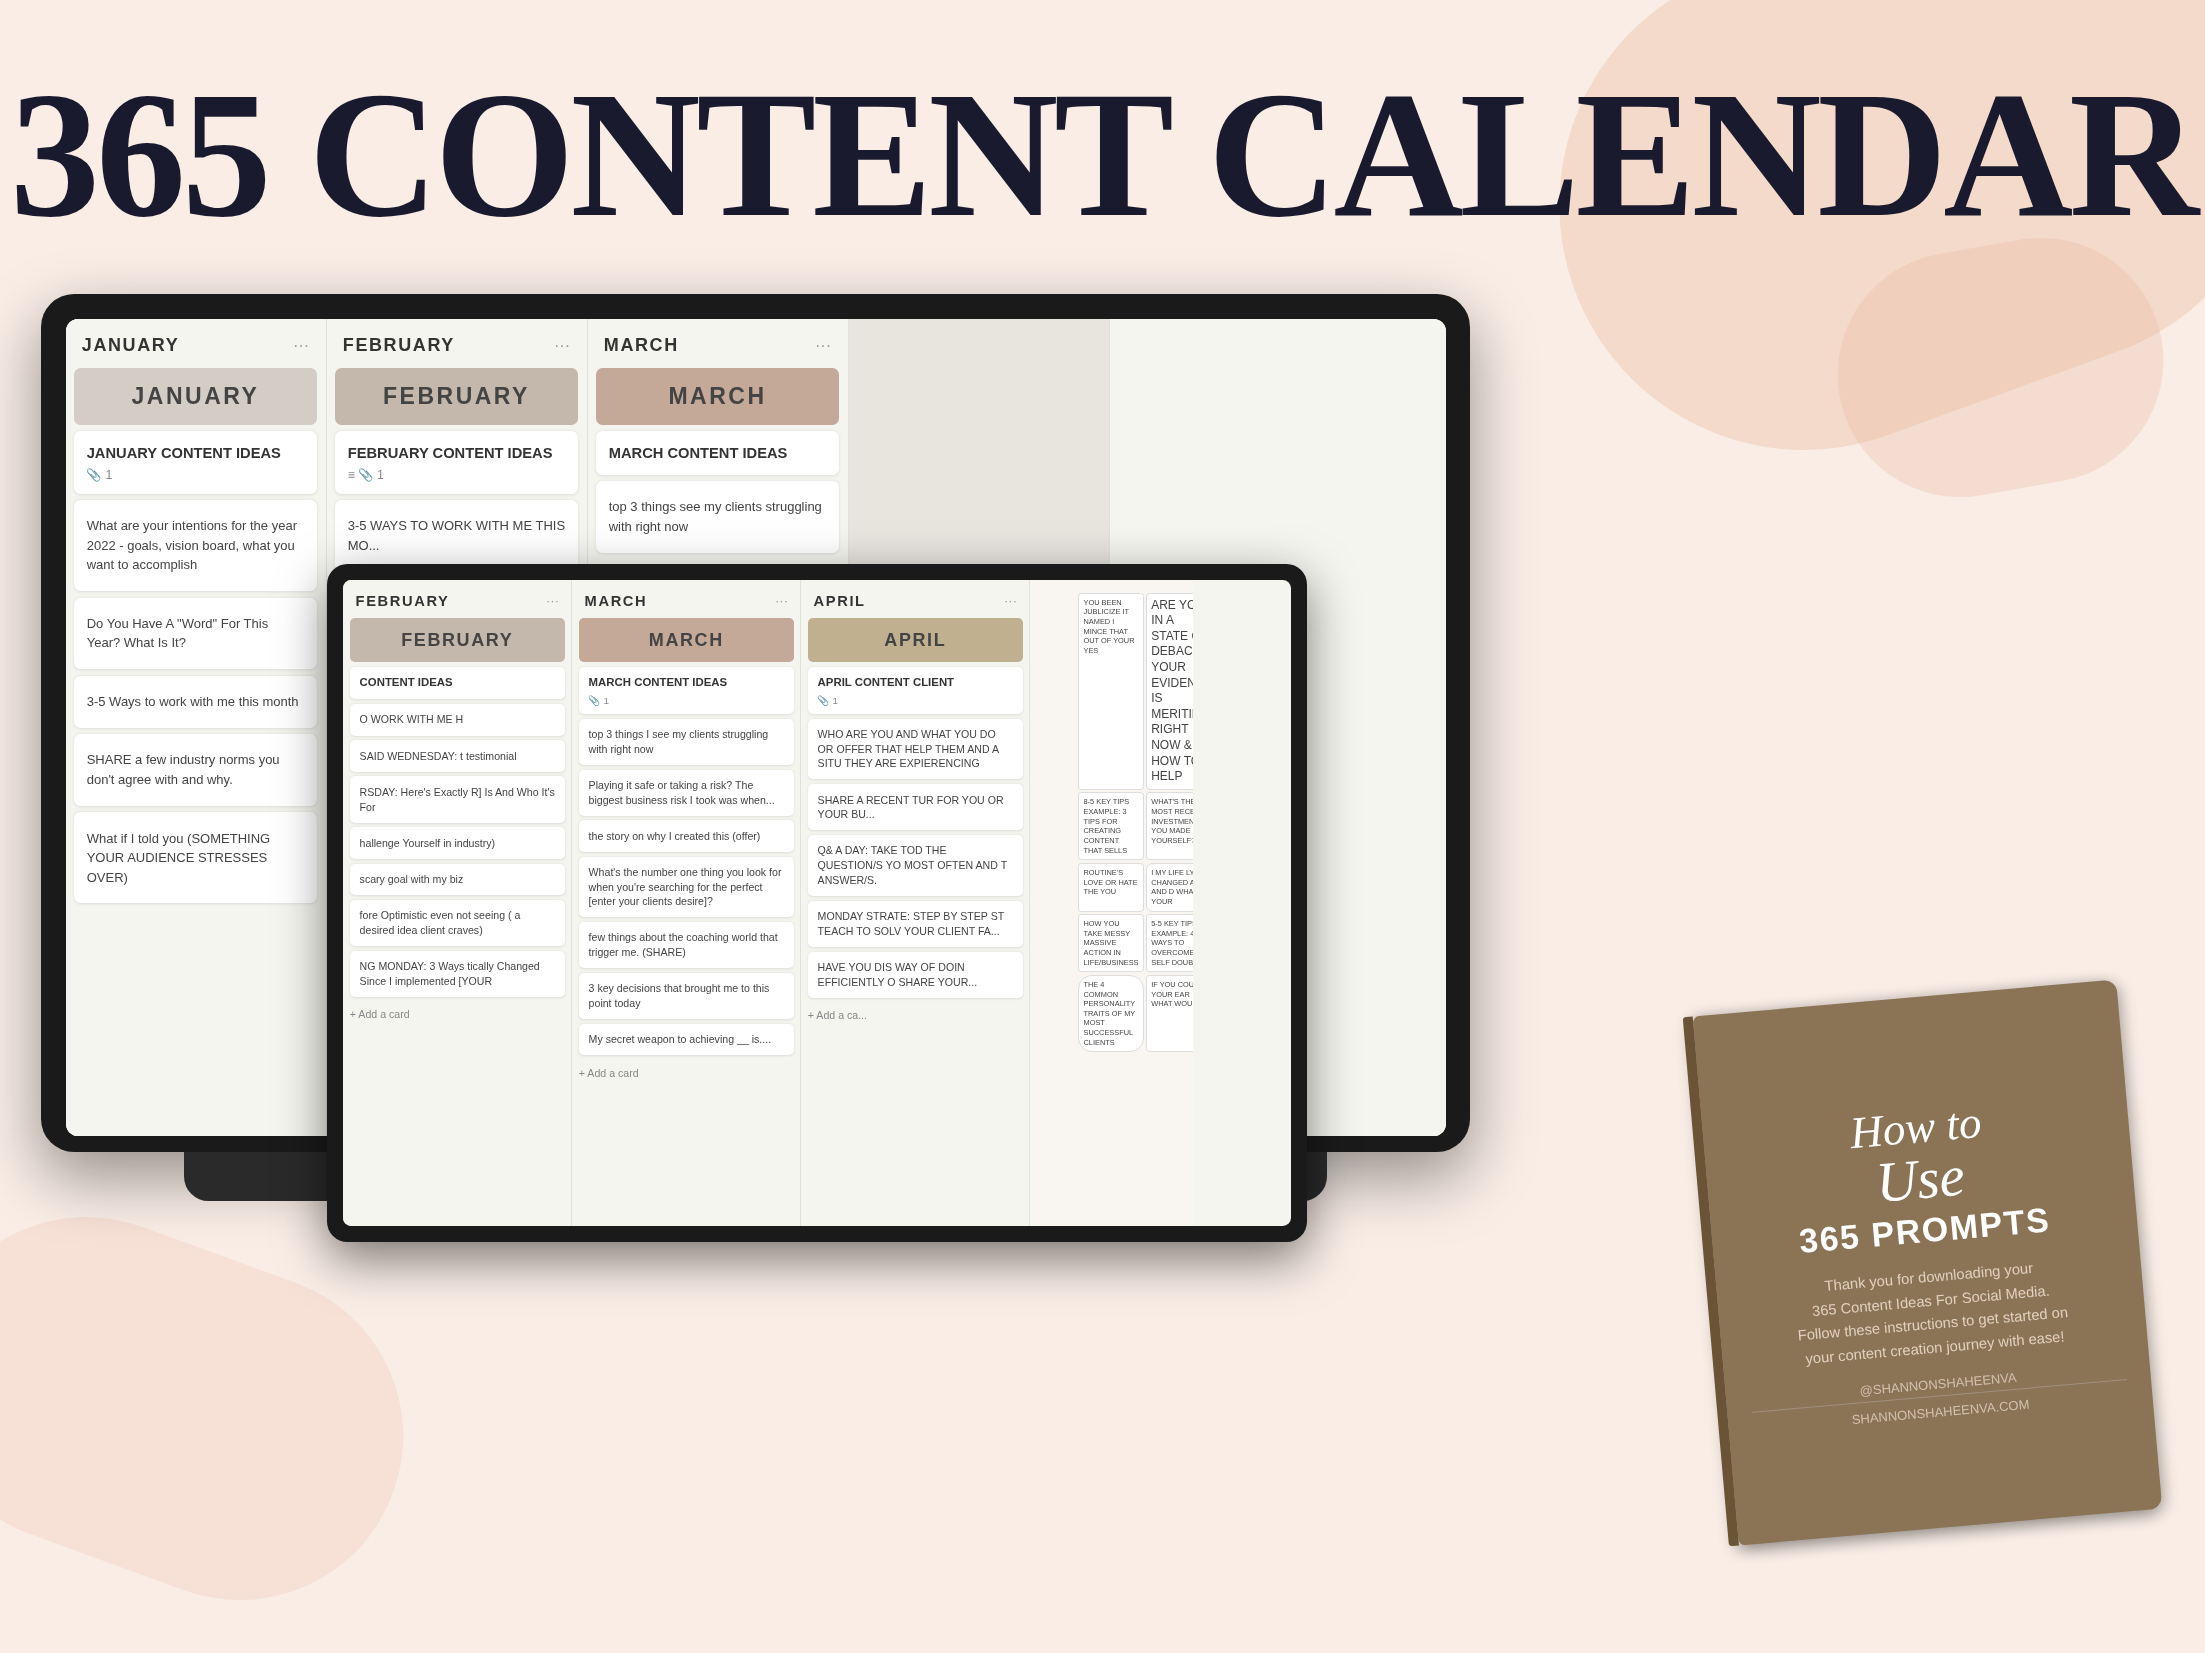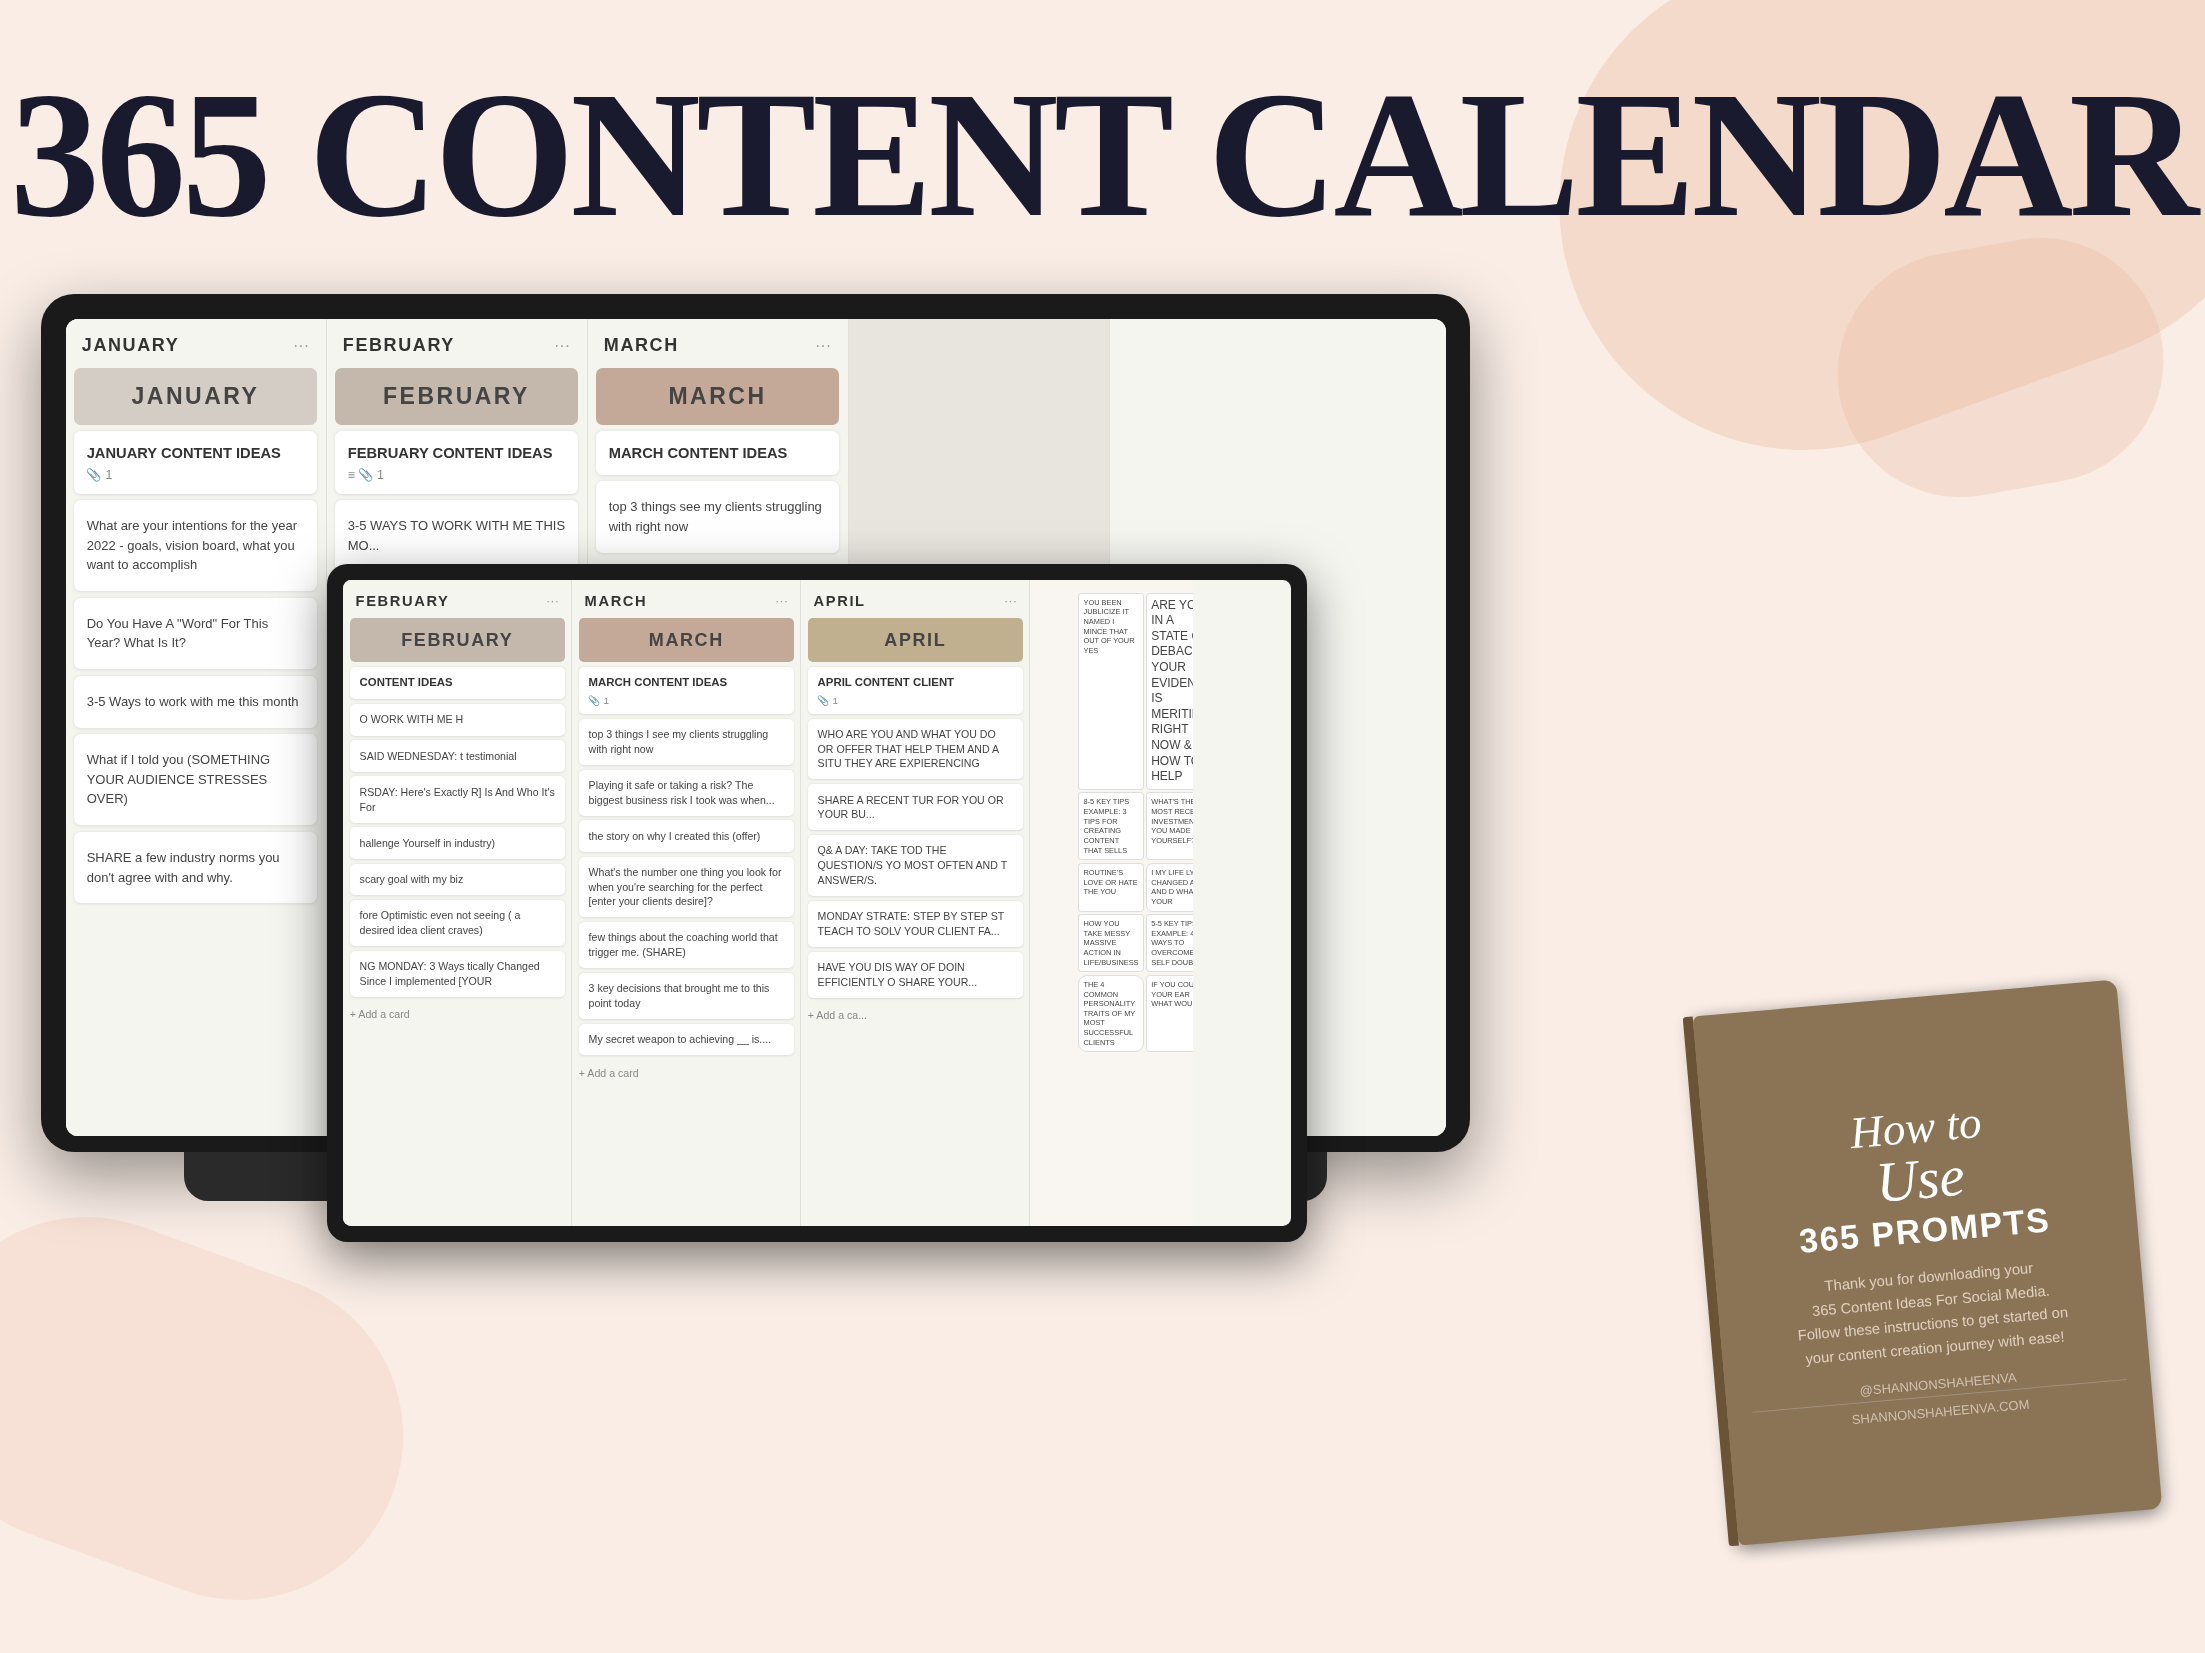--- a/index.html
+++ b/index.html
@@ -400,24 +400,24 @@
             <div class="trello-card">
               <div class="trello-card-body">What are your intentions for the year 2022 - goals, vision board, what you want to accomplish</div>
             </div>
             <div class="trello-card">
               <div class="trello-card-body">Do You Have A "Word" For This Year? What Is It?</div>
             </div>
             <div class="trello-card">
               <div class="trello-card-body">3-5 Ways to work with me this month</div>
             </div>
             <div class="trello-card">
+              <div class="trello-card-body">SHARE a few industry norms you don't agree with and why.</div>
+            </div>
+            <div class="trello-card">
               <div class="trello-card-body">What if I told you (SOMETHING YOUR AUDIENCE STRESSES OVER)</div>
-            </div>
-            <div class="trello-card">
-              <div class="trello-card-body">SHARE a few industry norms you don't agree with and why.</div>
             </div>
           </div>
 
           <div class="trello-column">
             <div class="trello-col-header">
               <span class="trello-col-title">FEBRUARY</span>
               <span class="trello-col-menu">···</span>
             </div>
             <div class="trello-month-header february">
               <div class="trello-month-title">FEBRUARY</div>
@@ -577,21 +577,21 @@
           <div style="width:163px;min-width:163px;background:#f9f5f0;overflow:hidden;padding:4.1px;">
             <div style="display:grid;grid-template-columns:1fr 1fr;gap:2.5px;margin-top:8.2px;padding-left:44px;">
               <div style="background:#fff;border:0.8px solid #ddd;border-radius:3.3px;padding:4.1px;font-size:7.4px;color:#444;line-height:1.3;">YOU BEEN JUBLICIZE IT NAMED I MINCE THAT OUT OF YOUR YES</div>
               <div style="background:#fff;border:0.8px solid #ddd;border-radius:4px;padding:4.1px;font-size:12px;color:#444;line-height:1.3;">ARE YOU IN A STATE OF DEBACLE YOUR EVIDENCE IS MERITING RIGHT NOW &amp; HOW TO HELP</div>
               <div style="background:#fff;border:0.8px solid #ddd;border-radius:3.3px;padding:4.1px;font-size:7.4px;color:#444;line-height:1.3;">8-5 KEY TIPS EXAMPLE: 3 TIPS FOR CREATING CONTENT THAT SELLS</div>
               <div style="background:#fff;border:0.8px solid #ddd;border-radius:3.3px;padding:4.1px;font-size:7.4px;color:#444;line-height:1.3;">WHAT'S THE MOST RECENT INVESTMENT YOU MADE INTO YOURSELF?</div>
               <div style="background:#fff;border:0.8px solid #ddd;border-radius:3.3px;padding:4.1px;font-size:7.4px;color:#444;line-height:1.3;">ROUTINE'S LOVE OR HATE THE YOU</div>
               <div style="background:#fff;border:0.8px solid #ddd;border-radius:7px;padding:4.1px;font-size:7.4px;color:#444;line-height:1.3;">I MY LIFE LY CHANGED ATED AND D WHAT OM YOUR</div>
               <div style="background:#fff;border:0.8px solid #ddd;border-radius:3.3px;padding:4.1px;font-size:7.4px;color:#444;line-height:1.3;">HOW YOU TAKE MESSY MASSIVE ACTION IN LIFE/BUSINESS</div>
               <div style="background:#fff;border:0.8px solid #ddd;border-radius:3.3px;padding:4.1px;font-size:7.4px;color:#444;line-height:1.3;">5-5 KEY TIPS EXAMPLE: 4 WAYS TO OVERCOME SELF DOUBT</div>
-              <div style="background:#fff;border:0.8px solid #ddd;border-radius:9px;padding:4.1px;font-size:7.4px;color:#444;line-height:1.3;">THE 4 COMMON PERSONALITY TRAITS OF MY MOST SUCCESSFUL CLIENTS</div>
+              <div style="background:#fff;border:0.8px solid #ddd;border-radius:14px;padding:4.1px;font-size:7.4px;color:#444;line-height:1.3;">THE 4 COMMON PERSONALITY TRAITS OF MY MOST SUCCESSFUL CLIENTS</div>
               <div style="background:#fff;border:0.8px solid #ddd;border-radius:3.3px;padding:4.1px;font-size:7.4px;color:#444;line-height:1.3;">IF YOU COUL YOUR EAR WHAT WOULD</div>
             </div>
           </div>
 
         </div>
       </div>
     </div>
   </div>
 
   <div class="book-mockup">

